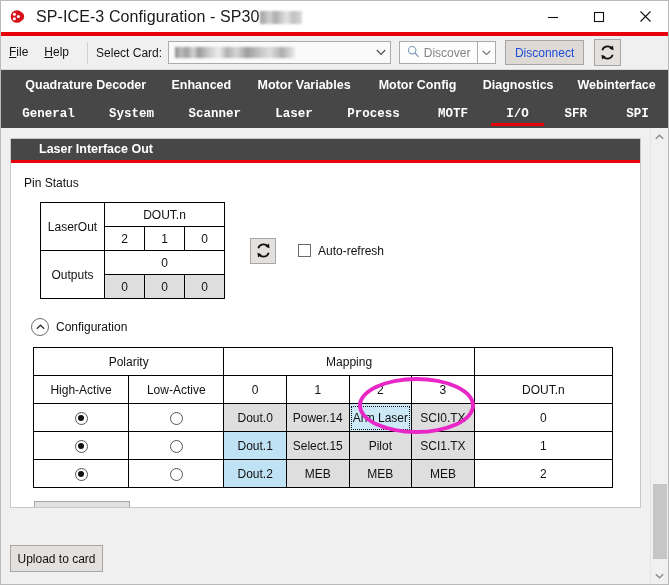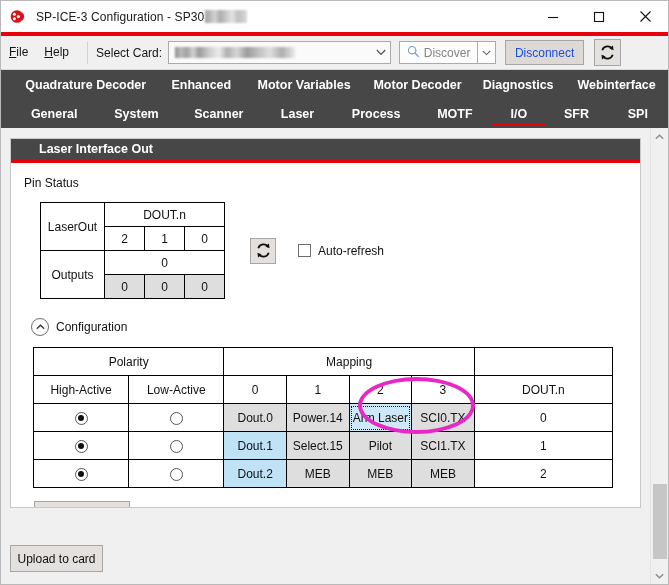--- a/index.html
+++ b/index.html
@@ -39,21 +39,21 @@
   }
   .title-icon {
     width: 17px;
     height: 17px;
     margin-left: 9px;
     margin-right: 9px;
     flex: 0 0 auto;
     position: relative;
   }
   .title-text {
-    font-size: 12px;
+    font-size: 16px;
     color: #1a1a1a;
     white-space: nowrap;
     letter-spacing: 0.1px;
   }
   .title-redact {
     display: inline-block;
     width: 42px;
     height: 13px;
     vertical-align: -2px;
     margin-left: 1px;
@@ -205,21 +205,21 @@
     flex: 0 0 auto;
     padding-bottom: 0px;
   }
   .tabrow {
     display: flex;
     align-items: center;
     height: 29px;
     justify-content: flex-end;
   }
   .tabrow.row1 { padding-left: 12px; }
-  .tabrow.row2 { padding-left: 12px; }
+  .tabrow.row2 { padding-left: 6px; font-family: Liberation Mono, monospace; }
   .tab {
     color: #ffffff;
     font-size: 12.5px;
     font-weight: bold;
     white-space: nowrap;
     position: relative;
     height: 29px;
     display: flex;
     align-items: center;
     justify-content: center;
@@ -547,21 +547,21 @@
       <div class="tab" style="width:170px">
           <span>Quadrature Decoder</span>
         </div>
       <div class="tab" style="width:100px">
           <span>Enhanced</span>
         </div>
       <div class="tab" style="width:140px">
           <span>Motor Variables</span>
         </div>
       <div class="tab" style="width:125px">
-          <span>Motor Decoder</span>
+          <span>Motor Config</span>
         </div>
       <div class="tab" style="width:110px">
           <span>Diagnostics</span>
         </div>
       <div class="tab" style="width:120px">
           <span>Webinterface</span>
         </div>
     </div>
     <div class="tabrow row2">
       <div class="tab" style="width:90px">

